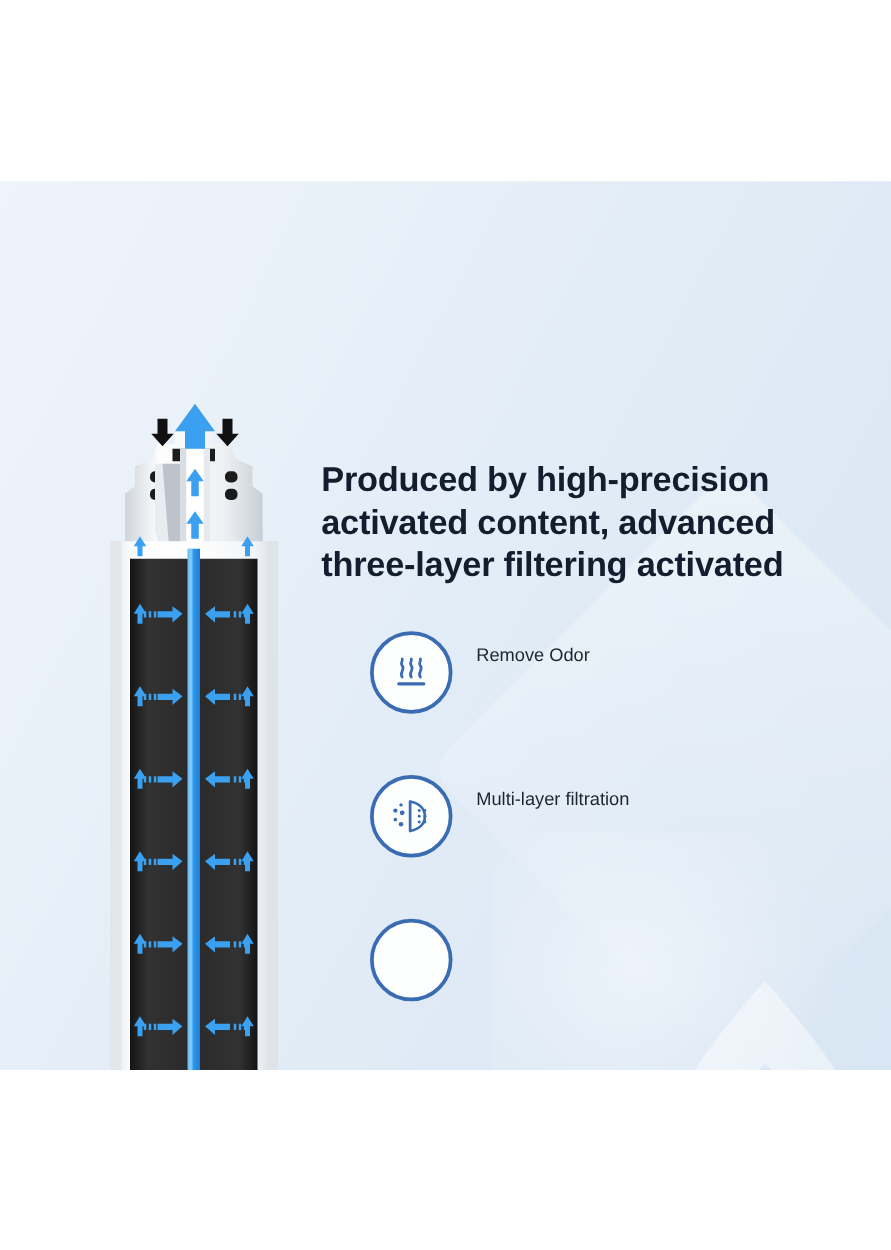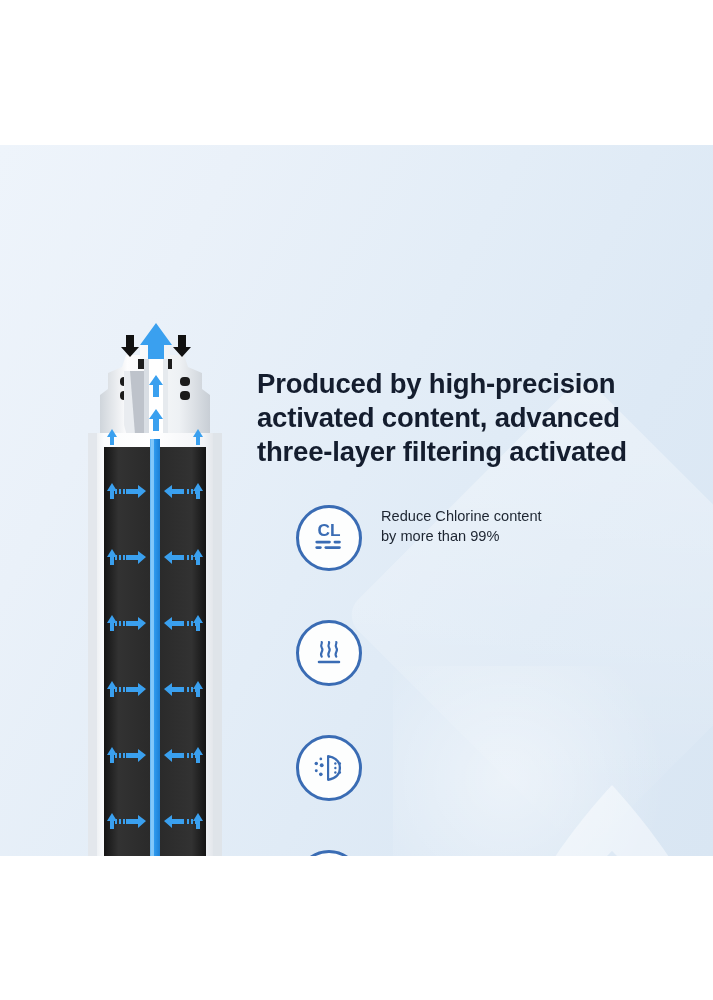--- a/index.html
+++ b/index.html
@@ -198,44 +198,32 @@
   </svg>
 
   <div class="headline">
     <div>Produced by high-precision</div>
     <div>activated content, advanced</div>
     <div>three-layer filtering activated</div>
   </div>
 
   <div class="features">
 
-    <div class="feature">
-      <div class="f-icon">
-        <svg viewBox="0 0 44 44" width="40" height="40">
-          <text x="22" y="20" text-anchor="middle" class="cl-letters" fill="#3a6cb4" font-size="15" font-weight="700" font-family="Liberation Sans, DejaVu Sans, sans-serif">CL</text>
-          <rect x="7" y="25" width="17" height="3" rx="1.5" fill="#3a6cb4"></rect>
-          <rect x="27" y="25" width="8" height="3" rx="1.5" fill="#3a6cb4"></rect>
-          <rect x="7" y="31" width="7" height="3" rx="1.5" fill="#3a6cb4"></rect>
-          <rect x="17" y="31" width="18" height="3" rx="1.5" fill="#3a6cb4"></rect>
-        </svg>
-      </div>
-      <div class="f-text two">
-        <div>Reduce Chlorine content</div>
-        <div>by more than 99%</div>
-      </div>
-    </div>
 
     <div class="feature">
       <div class="f-icon">
         <svg viewBox="0 0 44 44" width="40" height="40" fill="none" stroke="#3a6cb4" stroke-width="2.4" stroke-linecap="round">
           <path d="M14 26 C11 22 17 20 14 16 C12 13 15 12 14 10"></path>
           <path d="M22 26 C19 22 25 20 22 16 C20 13 23 12 22 10"></path>
           <path d="M30 26 C27 22 33 20 30 16 C28 13 31 12 30 10"></path>
           <path d="M11 32 H33" stroke-width="2.8"></path>
         </svg>
+      </div>
+      <div class="f-text">
+        <div>Remove Odor</div>
       </div>
     </div>
 
     <div class="feature">
       <div class="f-icon">
         <svg viewBox="0 0 44 44" width="40" height="40">
           <path d="M21 9 L21 35 C31 33 34 27 34 22 C34 17 31 11 21 9 Z" fill="none" stroke="#3a6cb4" stroke-width="2.4" stroke-linejoin="round"></path>
           <g fill="#3a6cb4">
             <circle cx="13" cy="12" r="1.5"></circle>
             <circle cx="8" cy="17" r="1.9"></circle>
@@ -244,20 +232,23 @@
             <circle cx="13" cy="29" r="2.0"></circle>
             <circle cx="29" cy="17" r="1.3"></circle>
             <circle cx="34" cy="17" r="1.3"></circle>
             <circle cx="29" cy="22" r="1.3"></circle>
             <circle cx="34" cy="22" r="1.3"></circle>
             <circle cx="29" cy="27" r="1.3"></circle>
             <circle cx="34" cy="27" r="1.3"></circle>
           </g>
         </svg>
       </div>
+      <div class="f-text">
+        <div>Multi-layer filtration</div>
+      </div>
     </div>
 
     <div class="feature">
       <div class="f-icon">
         
       </div>
 
     </div>
 
   </div>

